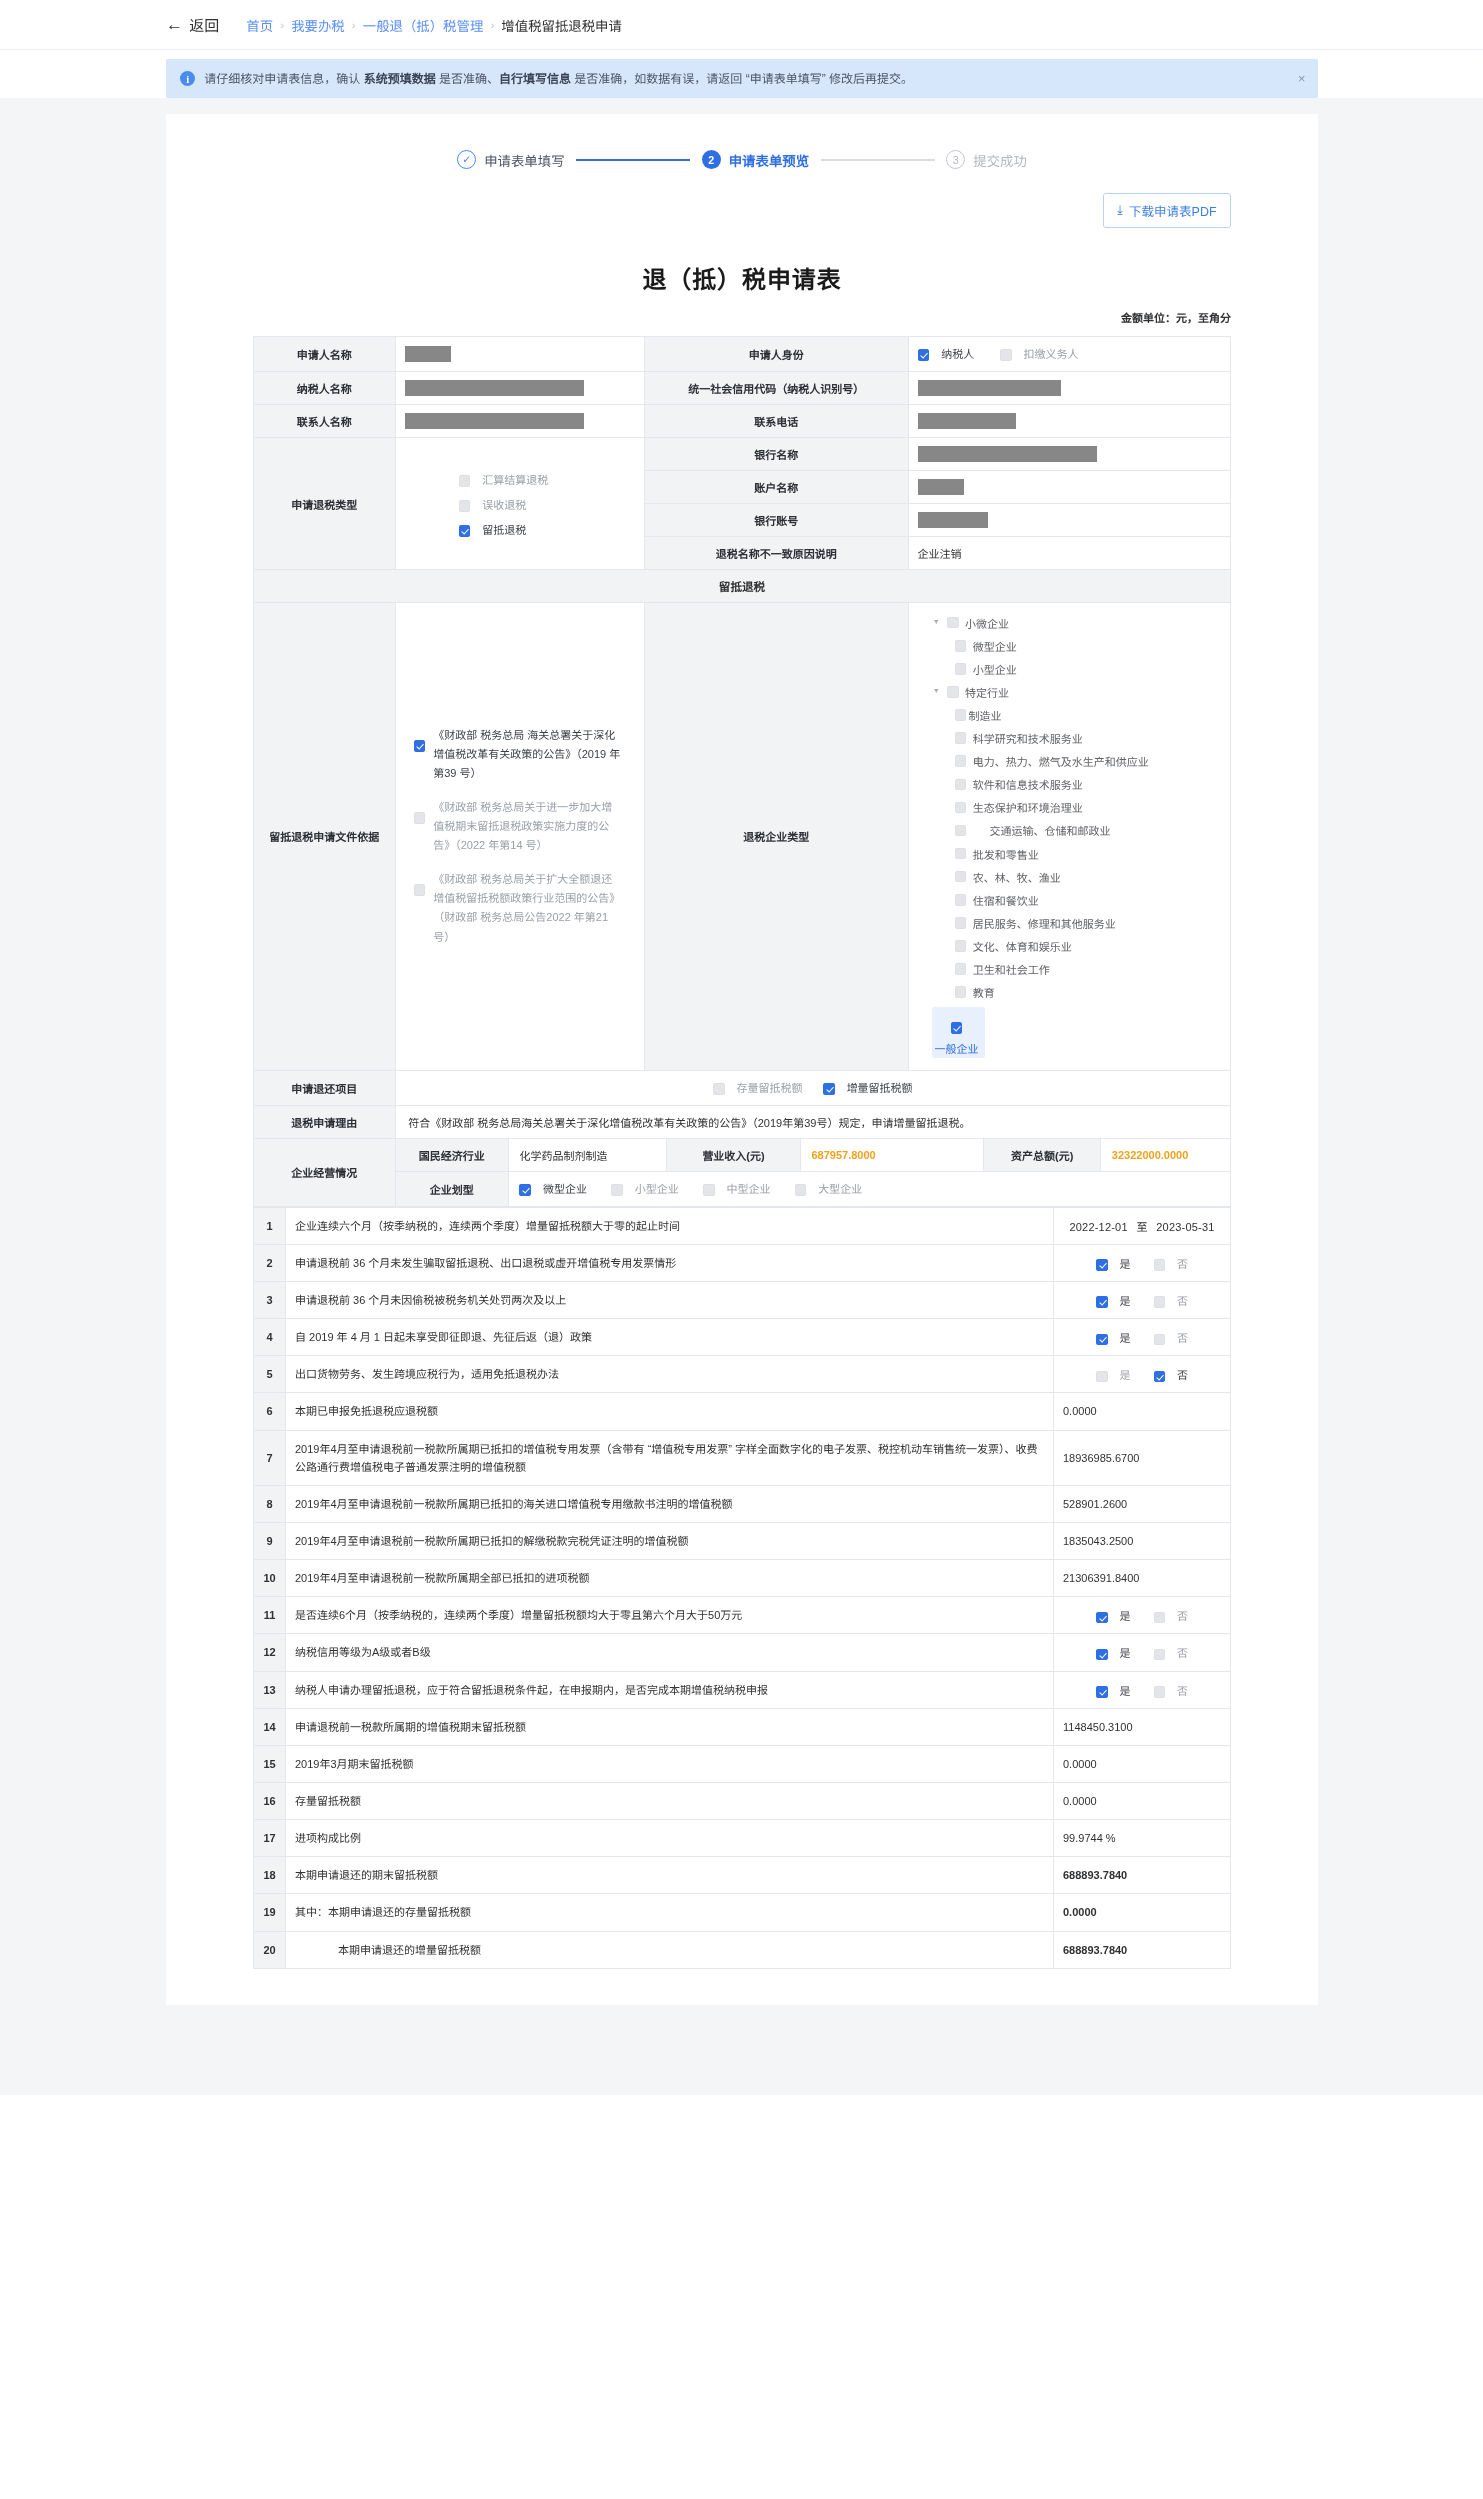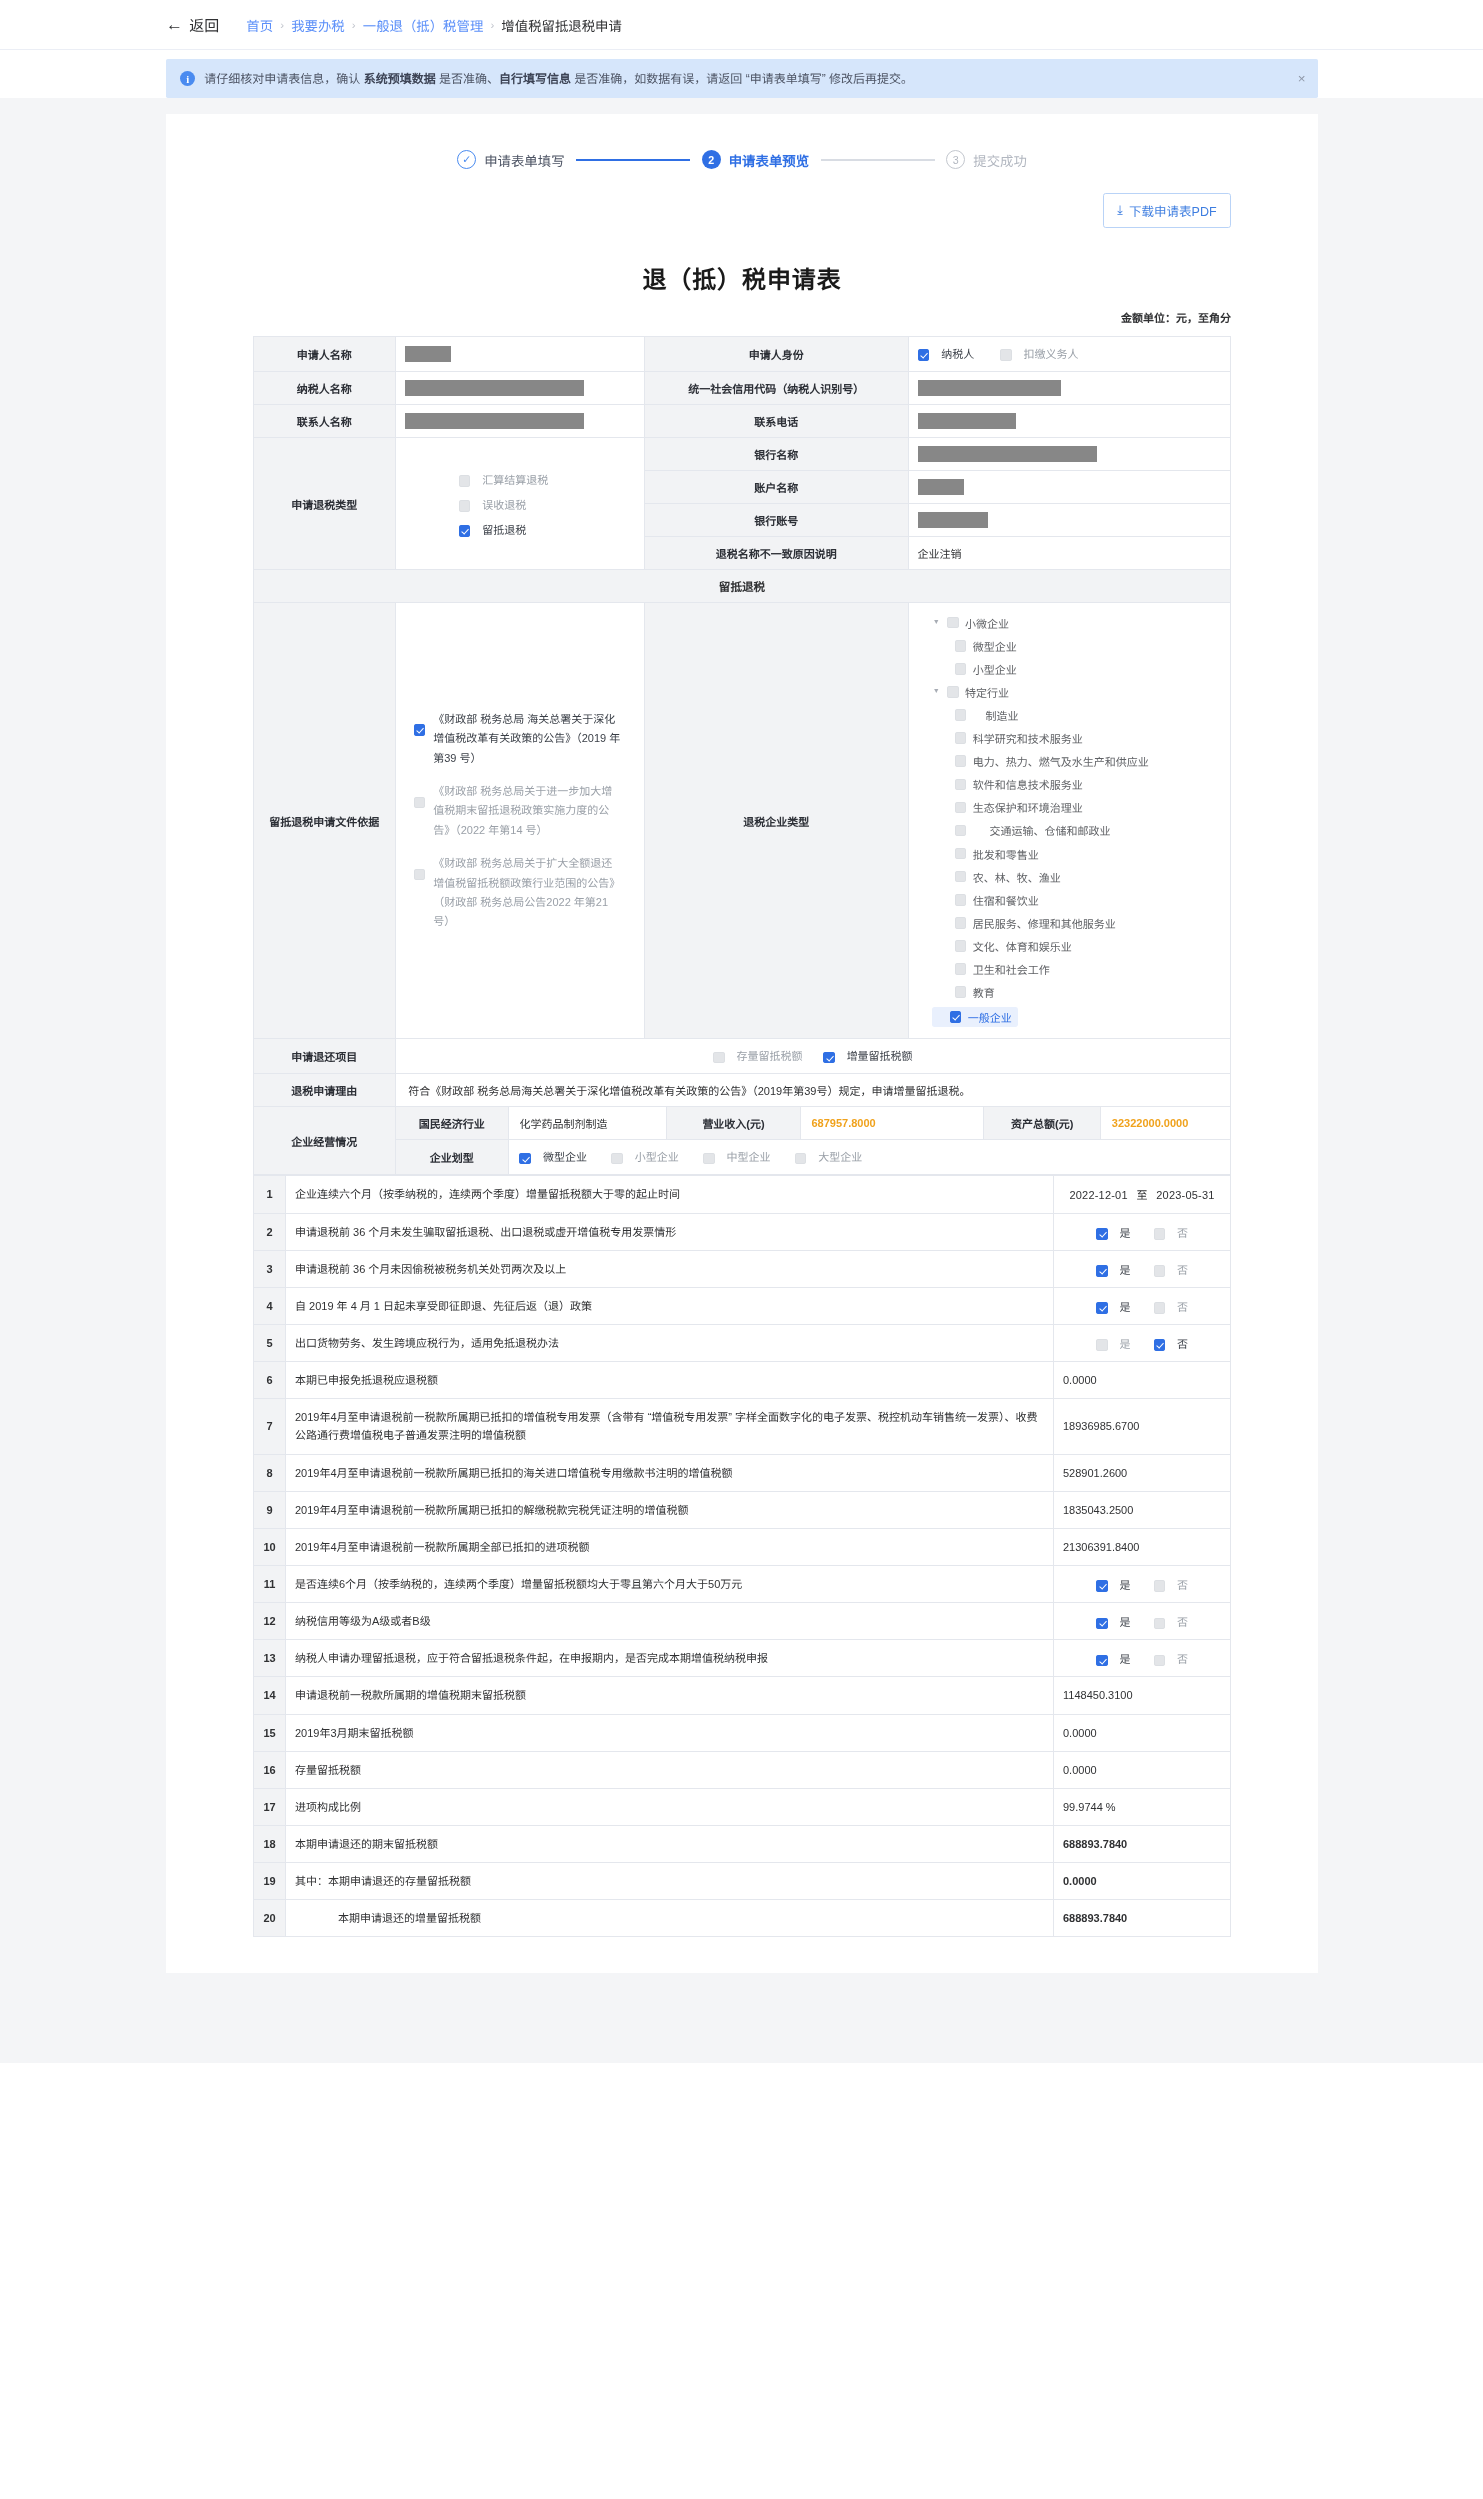--- a/index.html
+++ b/index.html
@@ -178,21 +178,21 @@
   .tree-row.lvl2 { padding-left:23px; }
   .caret {
     width:9px; text-align:center; font-size:7.1px; color:#a7acb4; flex:none;
     line-height:1;
   }
   .caret.blank { visibility:hidden; }
   .tree-label { font-size:11px; color:#606266; white-space:nowrap; }
   .tree-row.selected .tree-label { color:#2f6fe4; }
   .tree-row.selected .sel-bg {
     background:#e9f0fd; padding:1.8px 6.3px 1.8px 2.7px; border-radius:2.7px;
-    display:inline-flex; align-items:center; gap:6.3px;
+    display:inline-flex; align-items:center; gap:6.3px;flex-direction:column;
   }
 
   
   .orange { color:#f0a21c; font-weight:700; }
   .yn { display:flex; align-items:center; justify-content:center; gap:23px; }
 
   
   table.nt { width:100%; border-collapse:collapse; table-layout:fixed; }
   table.nt td {
     border:0.9px solid #e4e7ed; padding:9px 9px;
@@ -396,21 +396,21 @@
                     </span>
                   </div>
                   <div class="tree-row">
                     <span class="" style="display: inline-flex; align-items: center; gap: 6.3px;">
                       <span class="caret">▼</span>
                       <span class="cb"></span>
                       <span class="tree-label">特定行业</span>
                     </span>
                   </div>
                   <div class="tree-row lvl2">
-                    <span class="" style="display: inline-flex; align-items: center; gap: 19px;">
+                    <span class="" style="display: inline-flex; align-items: center; gap: 2px;">
                       <span class="cb"></span>
                       <span class="tree-label">制造业</span>
                     </span>
                   </div>
                   <div class="tree-row lvl2">
                     <span class="" style="display: inline-flex; align-items: center; gap: 6.3px;">
                       <span class="cb"></span>
                       <span class="tree-label">科学研究和技术服务业</span>
                     </span>
                   </div>

